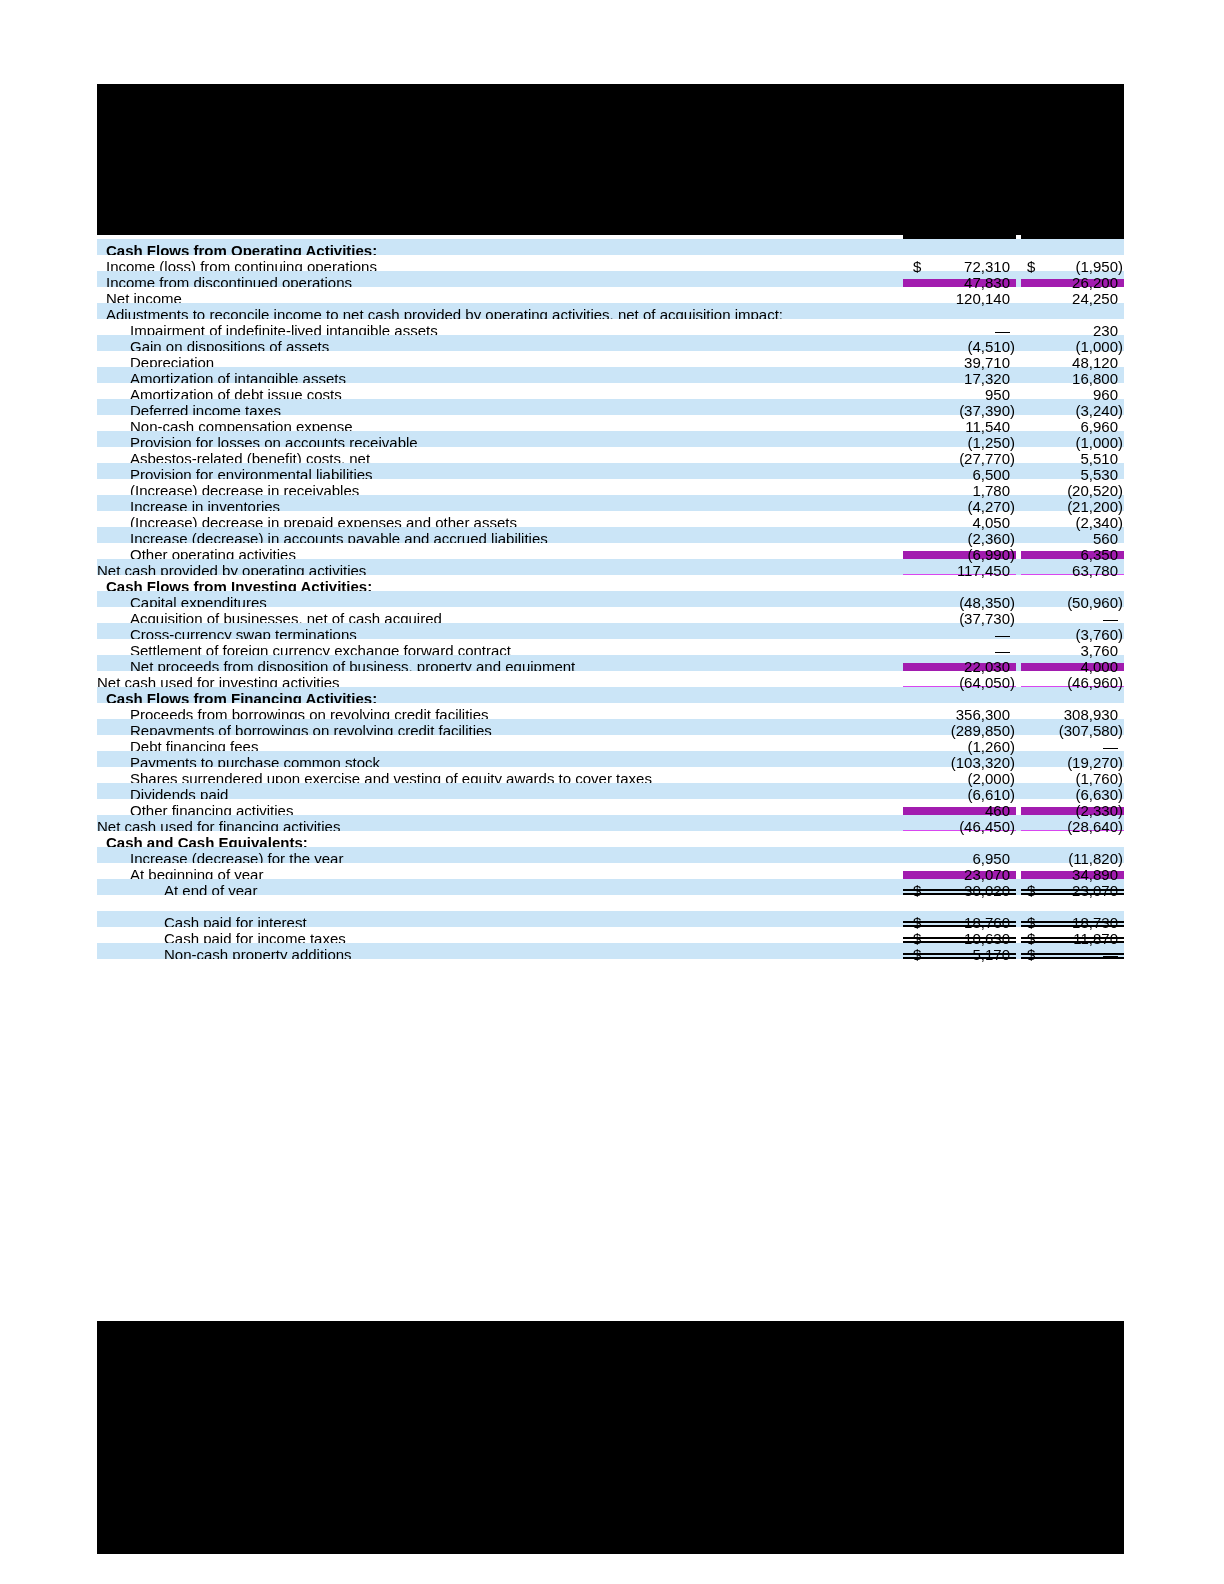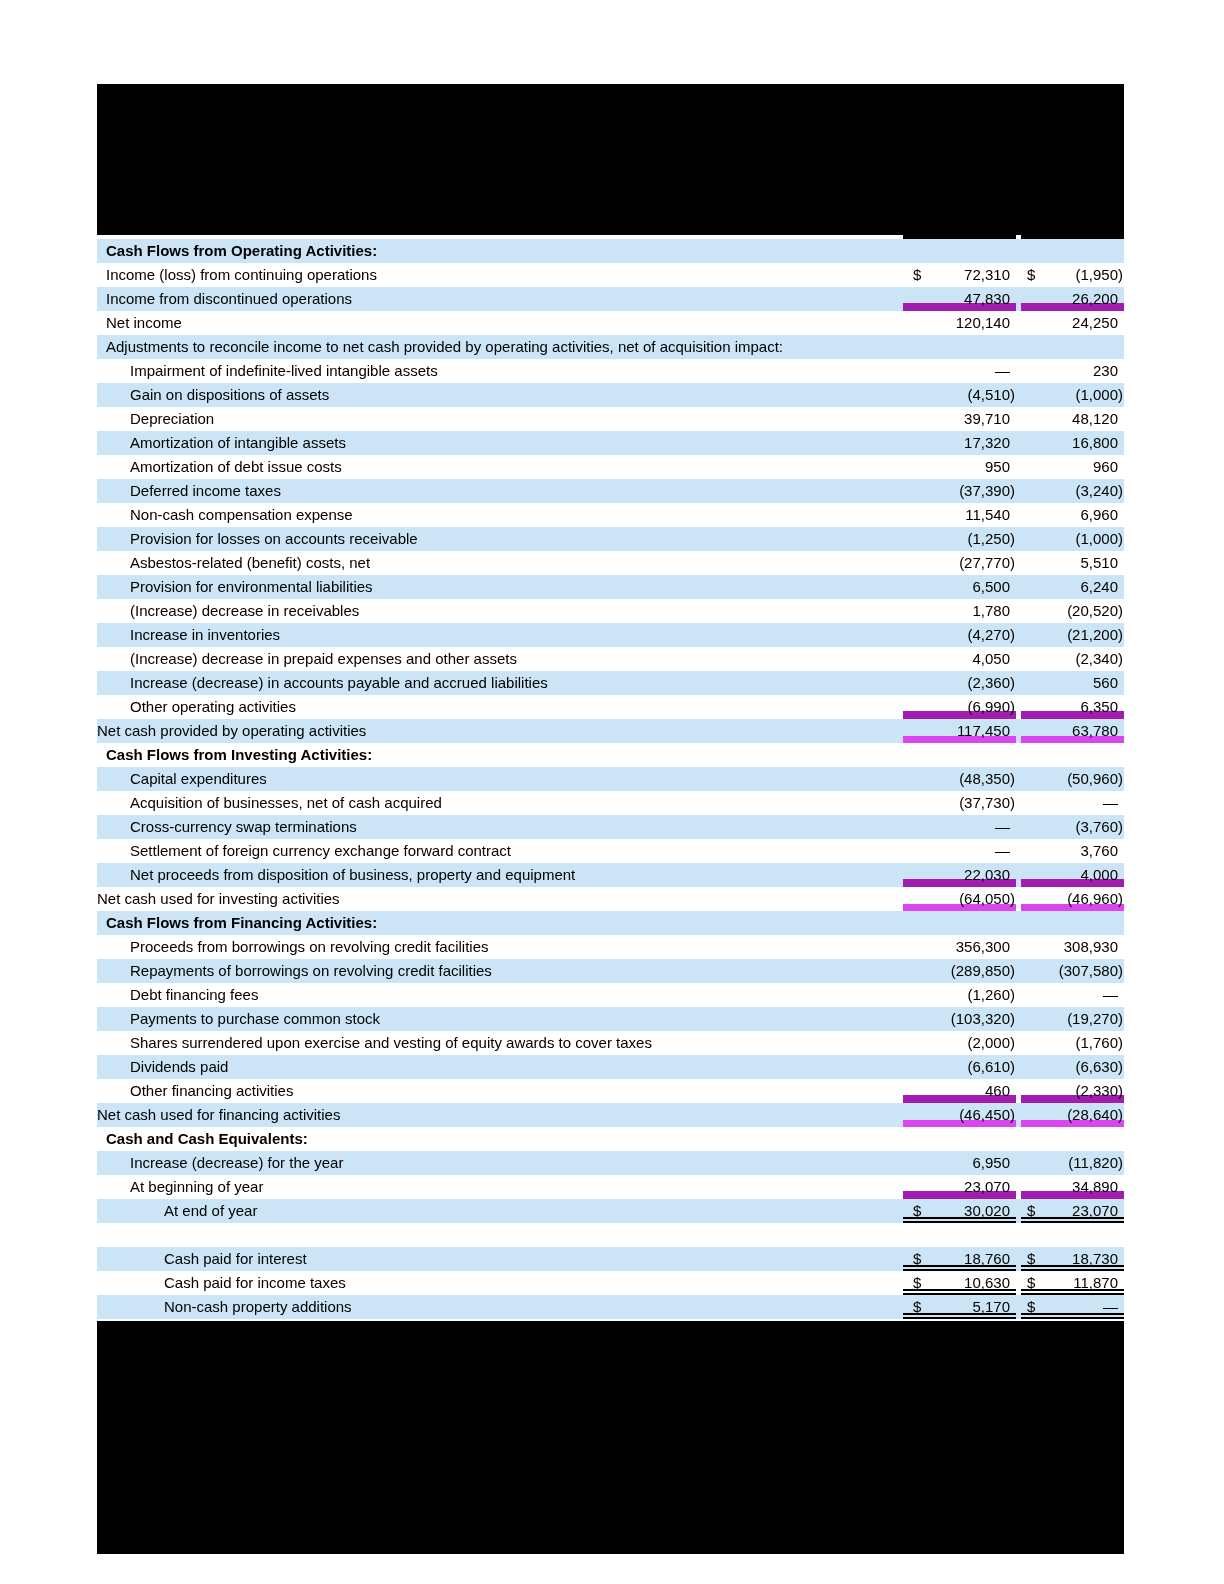--- a/index.html
+++ b/index.html
@@ -32,21 +32,21 @@
     width: 1027px; height: 233px;
     background: #000000;
   }
   .cf-table {
     position: absolute;
     left: 97px; top: 239px;
     width: 1027px;
   }
   .row {
     display: flex;
-    height: 24px;
+    height: 16px;
     align-items: stretch;
   }
   .row.blue { background: #cbe5f7; }
   .label {
     flex: 1;
     font-size: 15px;
     line-height: 24px;
     white-space: nowrap;
     overflow: hidden;
   }
@@ -62,21 +62,21 @@
     line-height: 24px;
     text-align: right;
   }
   .cell.c2 { width: 103px; }
   .gap { width: 5px; }
   .cell .dollar { position: absolute; left: 10px; top: 0; }
   .cell.c2 .dollar { left: 6px; }
   .cell .v { display: block; padding-right: 6px; }
   .cell .v.neg { padding-right: 1px; }
   .u-single { border-bottom: 8px solid #a21caf; }
-  .u-total  { border-bottom: 7px solid #d946ef; text-align: right; }
+  .u-total  { border-bottom: 1px solid #d946ef; text-align: right; }
   .u-double { border-bottom: 6px double #000000; }
 </style>
 </head>
 <body>
 
 <div class="page">
   <div class="redact-top">
     <div class="tab t1"></div>
     <div class="tab t2"></div>
   </div>
@@ -216,21 +216,21 @@
           <span class="v">5,510</span>
         </div>
       </div>
       <div class="row blue">
         <div class="label i1">Provision for environmental liabilities</div>
         <div class="cell c1">
           <span class="v">6,500</span>
         </div>
         <div class="gap"></div>
         <div class="cell c2">
-          <span class="v">6,240</span>
+          <span class="v">5,530</span>
         </div>
       </div>
       <div class="row">
         <div class="label i1">(Increase) decrease in receivables</div>
         <div class="cell c1">
           <span class="v">1,780</span>
         </div>
         <div class="gap"></div>
         <div class="cell c2">
           <span class="v neg">(20,520)</span>

